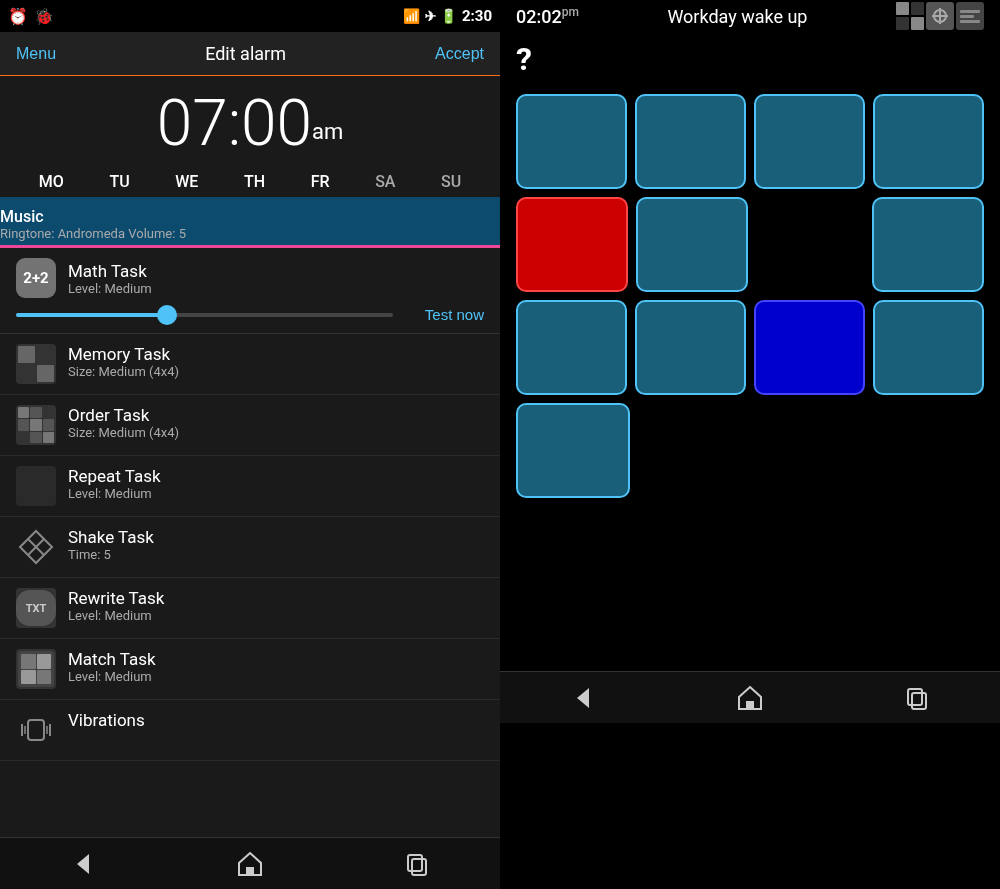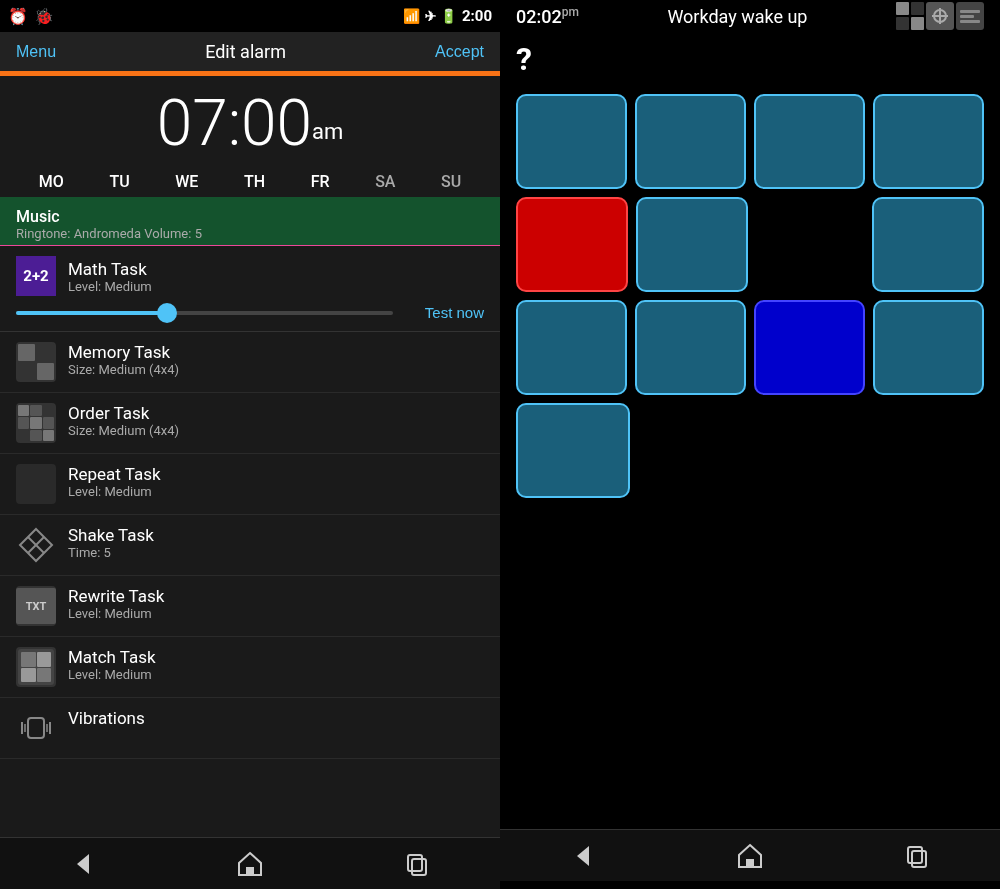--- a/index.html
+++ b/index.html
@@ -47,21 +47,21 @@
       font-weight: bold;
     }
 
     .top-nav {
       background: #222;
       height: 44px;
       display: flex;
       align-items: center;
       justify-content: space-between;
       padding: 0 16px;
-      border-bottom: 5px solid #f97316;
+      border-bottom: 1px solid #f97316;
     }
 
     .nav-btn {
       color: #4fc3f7;
       font-size: 16px;
       cursor: pointer;
       background: none;
       border: none;
     }
 
@@ -102,23 +102,23 @@
       font-size: 16px;
       font-weight: 500;
       cursor: pointer;
     }
 
     .day-item.active {
       color: white;
     }
 
     .music-section {
-      padding: 10px 16px 4px;
-      background: #14532d;
-      border-bottom: 1px solid #ec4899;
+      padding: 10px 0 4px;
+      background: #0c4a6e;
+      border-bottom: 3px solid #ec4899;
     }
 
     .music-title {
       color: white;
       font-size: 16px;
       font-weight: 500;
     }
 
     .music-subtitle {
       color: #aaa;
@@ -177,25 +177,25 @@
     .math-task-header {
       display: flex;
       align-items: center;
       padding: 10px 16px 4px;
     }
 
     .math-icon {
       width: 40px;
       height: 40px;
       margin-right: 12px;
-      background: #4c1d95;
+      background: #737373;
       display: flex;
       align-items: center;
       justify-content: center;
-      border-radius: 0;
+      border-radius: 9px;
       color: white;
       font-size: 15px;
       font-weight: bold;
     }
 
     .slider-row {
       display: flex;
       align-items: center;
       padding: 4px 16px 10px;
       gap: 8px;
@@ -301,21 +301,21 @@
     .barcode-bar.thin { flex: 0.5; background: #666; }
 
     
     .icon-rewrite {
       width: 44px;
       height: 36px;
       background: #555;
       display: flex;
       align-items: center;
       justify-content: center;
-      border-radius: 2px;
+      border-radius: 14px;
       color: #ccc;
       font-size: 11px;
       font-weight: bold;
     }
 
     
     .icon-match {
       width: 36px;
       height: 36px;
       background: #444;
@@ -326,21 +326,21 @@
       border-radius: 3px;
     }
     .icon-match-cell {
       background: #777;
       border-radius: 1px;
     }
 
     
     .right-panel {
       width: 500px;
-      height: 881px;
+      height: 723px;
       background: #000;
       display: flex;
       flex-direction: column;
     }
 
     .right-status-bar {
       background: #000;
       height: 32px;
       display: flex;
       align-items: center;
@@ -442,21 +442,21 @@
     <div class="status-bar-left">
 
       <span style="font-size:16px;">⏰</span>
 
       <span style="font-size:16px;">🐞</span>
     </div>
     <div class="status-bar-right">
       <span style="font-size:14px;">📶</span>
       <span style="font-size:14px;">✈</span>
       <span style="font-size:14px;">🔋</span>
-      <span style="font-weight:bold;font-size:15px;">2:00</span>
+      <span style="font-weight:bold;font-size:15px;">2:30</span>
     </div>
   </div>
 
   <div class="top-nav">
     <button class="nav-btn">Menu</button>
     <span class="nav-title">Edit alarm</span>
     <button class="nav-btn">Accept</button>
   </div>
 
   <div class="time-display">

